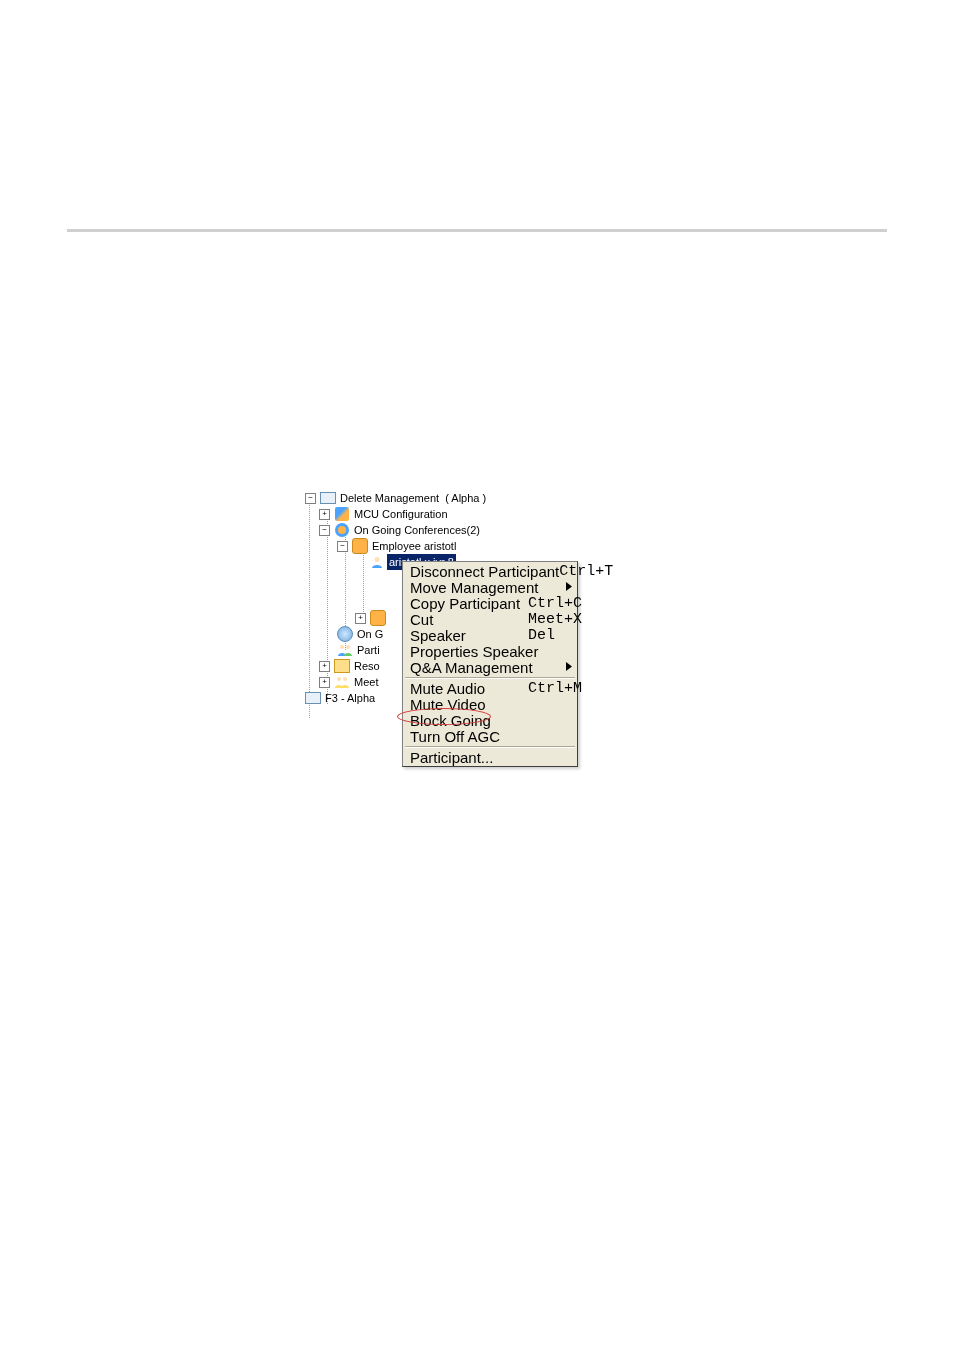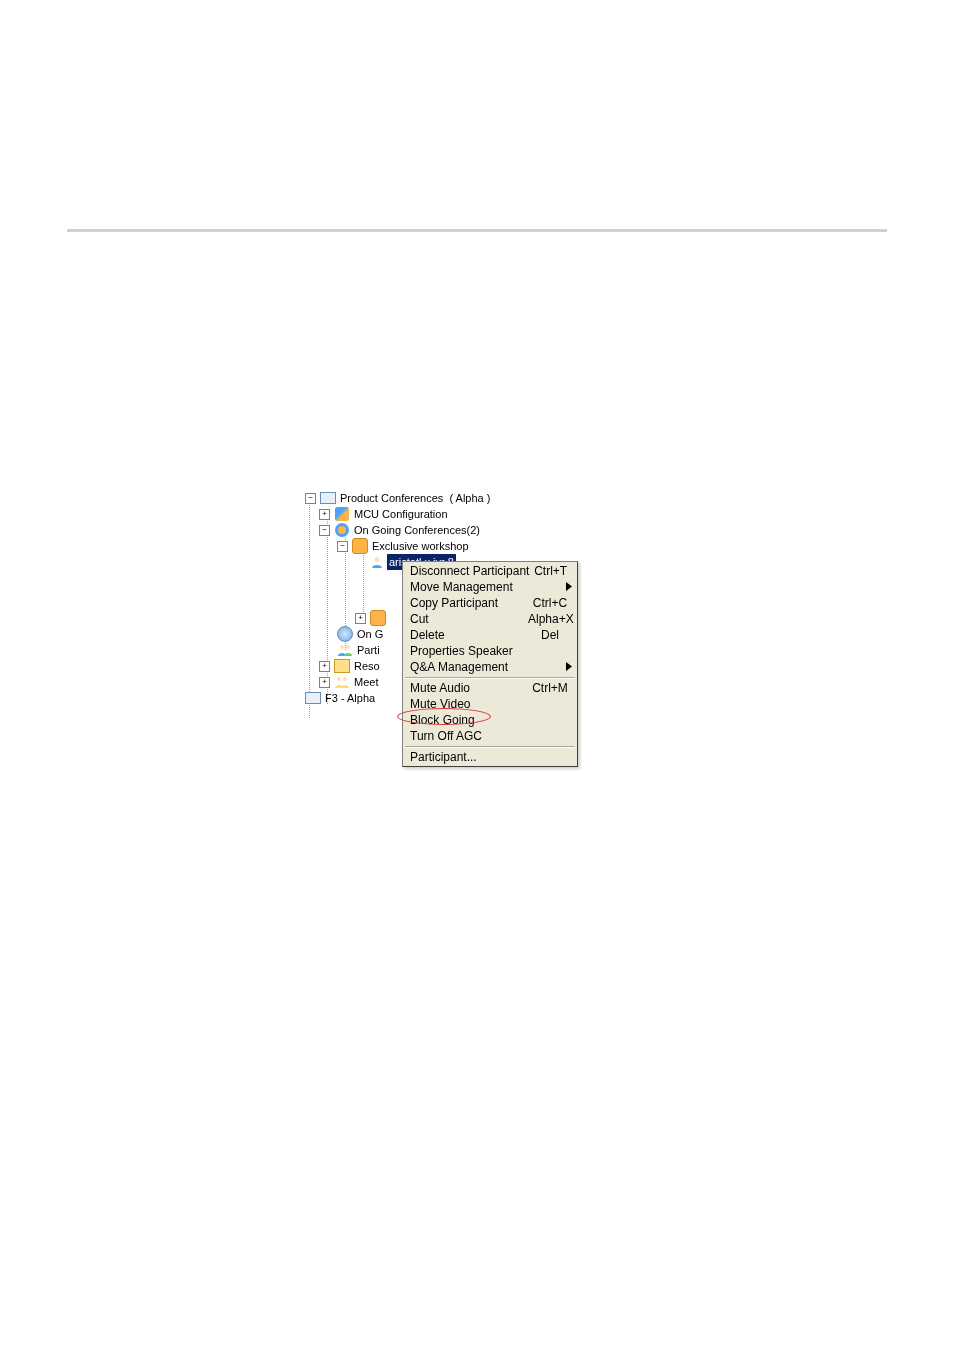--- a/index.html
+++ b/index.html
@@ -149,34 +149,34 @@
 }
 .context-menu {
   position: absolute;
   left: 97px;
   top: 71px;
   width: 172px;
   background: #ece9d8;
   border: 1px solid #808080;
   border-right-color: #404040;
   border-bottom-color: #404040;
-  font-size: 12px;
+  font-size: 15px;
   padding: 1px;
   box-shadow: 2px 2px 3px rgba(0,0,0,0.2);
   z-index: 10;
 }
 .menu-item {
   display: flex;
   align-items: center;
   height: 16px;
   padding: 0 4px 0 6px;
   position: relative;
 }
 .menu-item .ml { flex: 1; white-space: nowrap; }
-.menu-item .sc { width: 44px; text-align: center; white-space: nowrap; }
+.menu-item .sc { width: 44px; text-align: left; white-space: nowrap; font-family: Liberation Mono, monospace; }
 .menu-item .arrow {
   position: absolute;
   right: 4px;
   top: 3px;
 }
 .menu-item .arrow svg { width: 6px; height: 9px; display: block; }
 .menu-sep {
   height: 1px;
   background: #aca899;
   margin: 2px 1px;
@@ -210,21 +210,21 @@
     <div class="tree-lines" style="left:58px; top:56px; height:70px;"></div>
 
     <div class="tree">
 
       <div class="row">
         <span class="toggle minus"></span>
         <span class="icon">
             <span class="icon-monitor"></span>
           </span>
         <span class="label">
-          <span>Product Conferences</span>&nbsp;&nbsp;<span>( Alpha )</span>
+          <span>Delete Management</span>&nbsp;&nbsp;<span>( Alpha )</span>
         </span>
       </div>
 
       <div class="row">
         <span class="indent" style="width:14px;"></span>
         <span class="toggle plus"></span>
         <span class="icon">
             <span class="icon-mcu"></span>
           </span>
         <span class="label">MCU Configuration</span>
@@ -238,21 +238,21 @@
           </span>
         <span class="label">On Going Conferences(2)</span>
       </div>
 
       <div class="row">
         <span class="indent" style="width:32px;"></span>
         <span class="toggle minus"></span>
         <span class="icon">
             <span class="icon-conference"></span>
           </span>
-        <span class="label">Exclusive workshop</span>
+        <span class="label">Employee aristotl</span>
       </div>
 
       <div class="row">
         <span class="indent" style="width:66px;"></span>
         <span class="icon icon-person">
           <svg viewBox="0 0 12 12">
               <circle cx="6" cy="3.5" r="2.5" fill="#ffe0b3"></circle>
               <path d="M1 12 C1 8 11 8 11 12 Z" fill="#4aa3ff"></path>
             </svg>
         </span>
@@ -335,24 +335,24 @@
               <path d="M0 0 L6 4.5 L0 9 Z" fill="#000"></path>
             </svg>
           </span>
       </div>
       <div class="menu-item">
         <span class="ml">Copy Participant</span>
         <span class="sc">Ctrl+C</span>
       </div>
       <div class="menu-item">
         <span class="ml">Cut</span>
-        <span class="sc">Alpha+X</span>
-      </div>
-      <div class="menu-item">
-        <span class="ml">Delete</span>
+        <span class="sc">Meet+X</span>
+      </div>
+      <div class="menu-item">
+        <span class="ml">Speaker</span>
         <span class="sc">Del</span>
       </div>
       <div class="menu-item">
         <span class="ml">Properties Speaker</span>
         <span class="sc"></span>
       </div>
       <div class="menu-item">
         <span class="ml">Q&amp;A Management</span>
         <span class="sc"></span>
         <span class="arrow">

